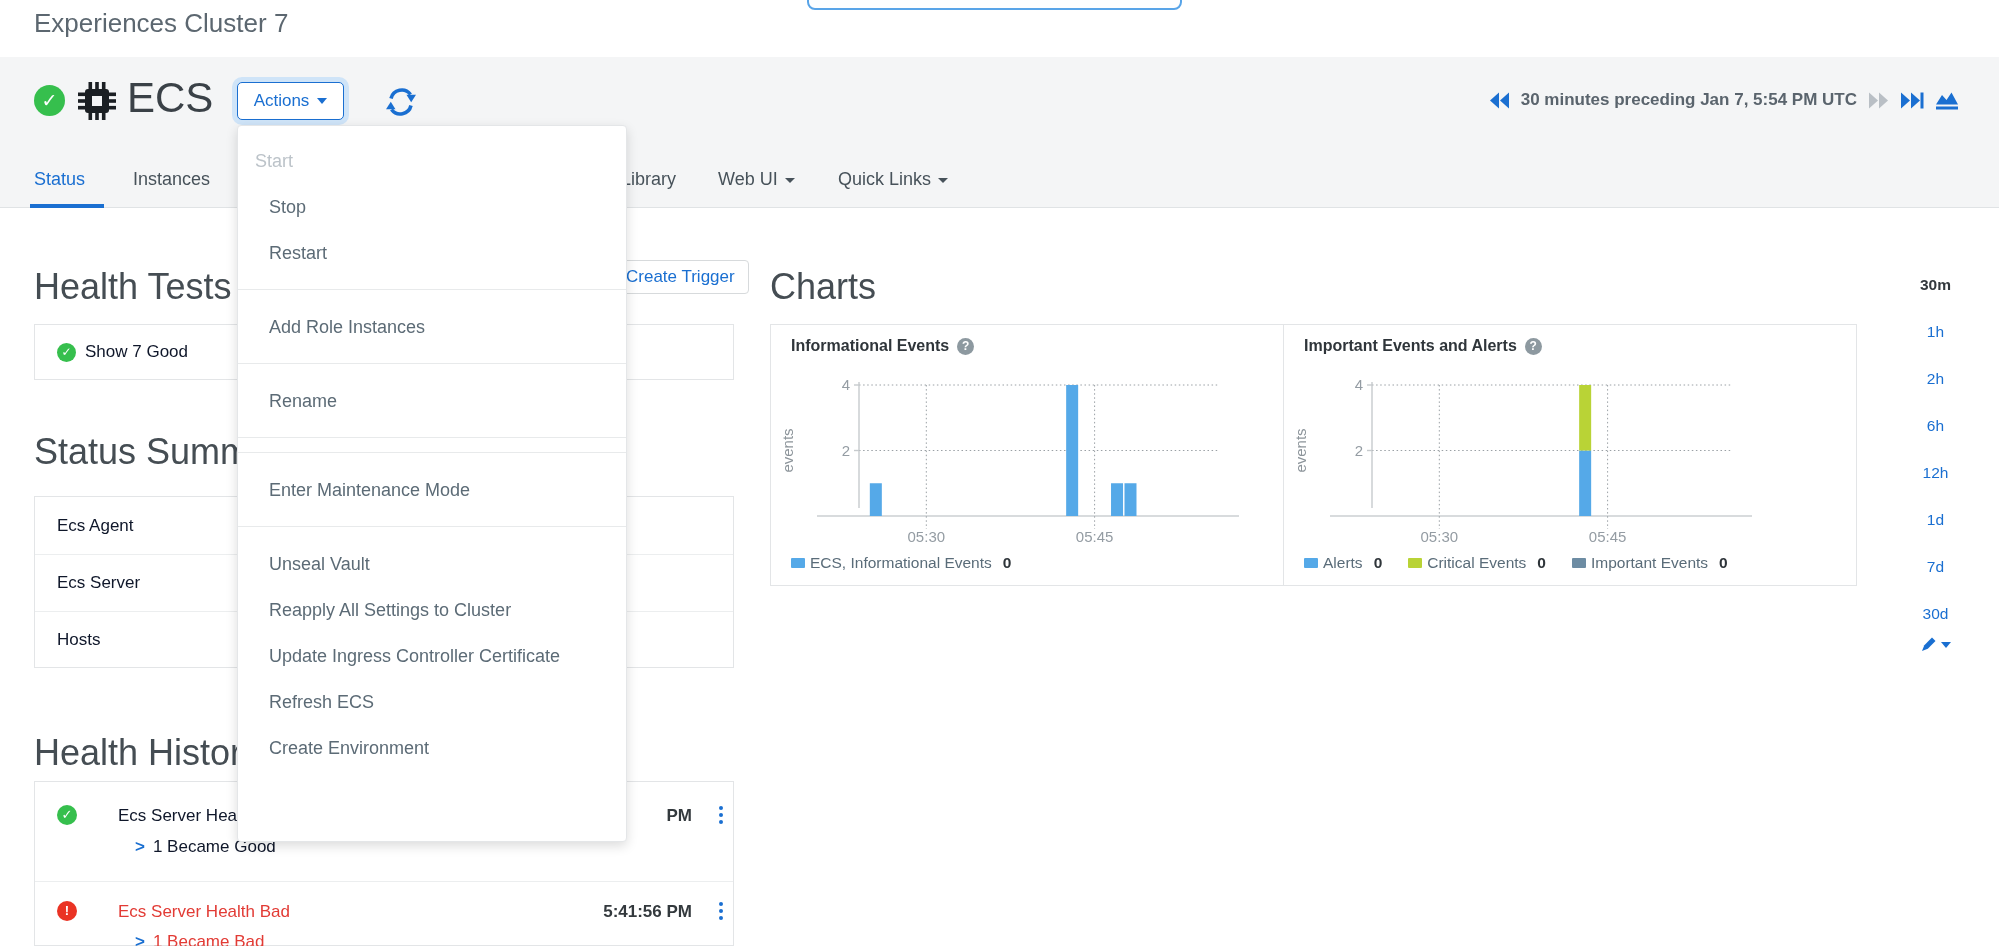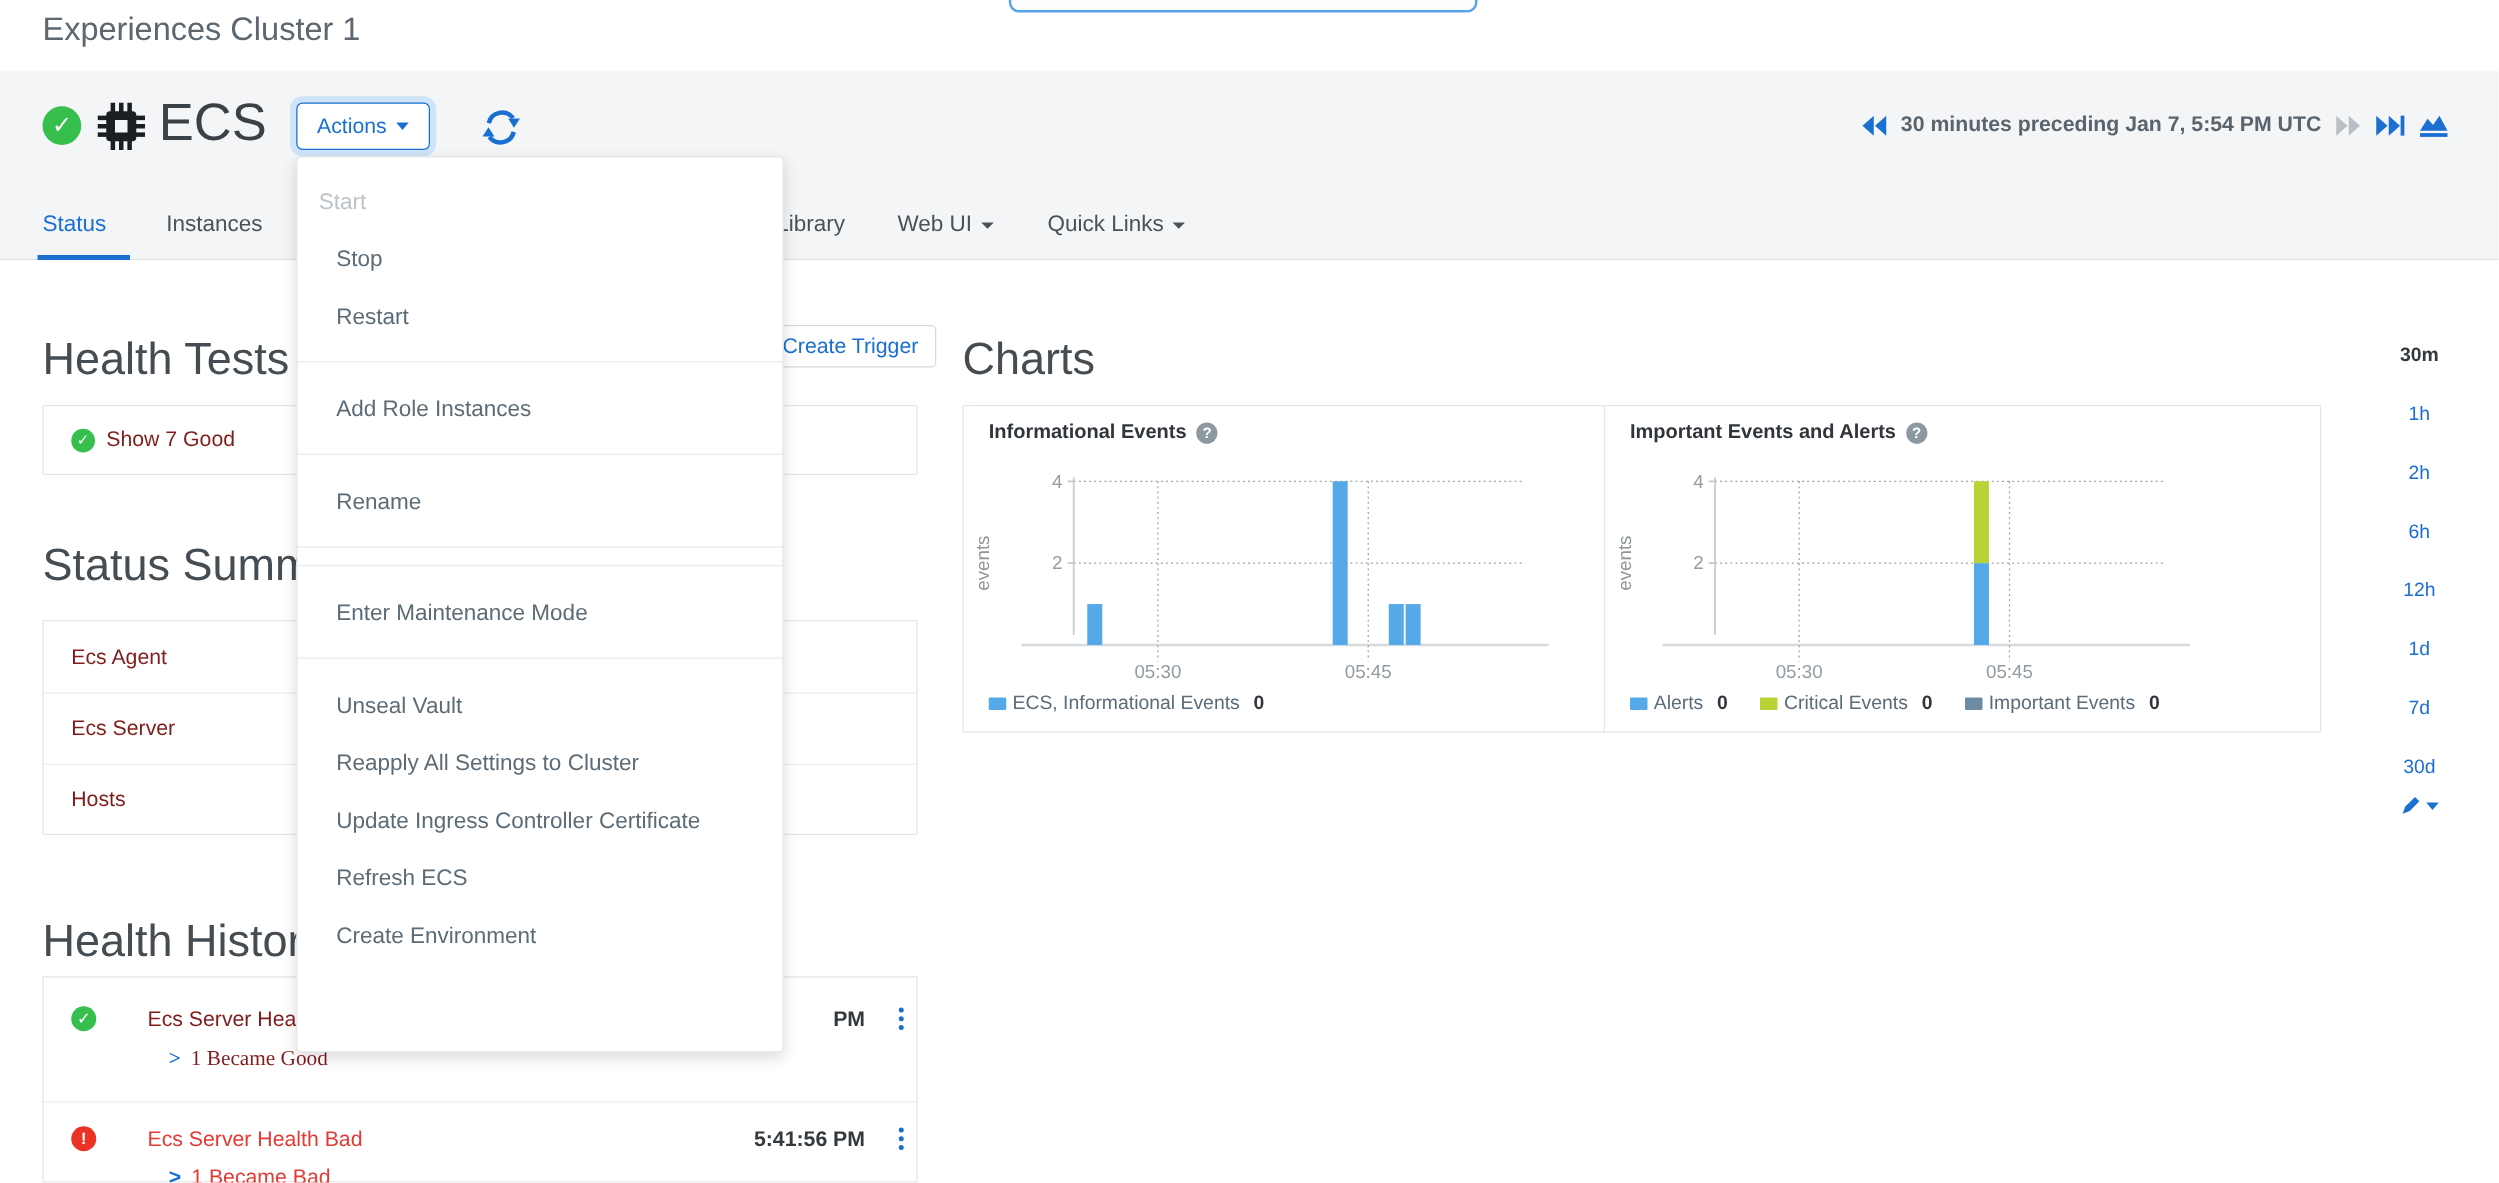--- a/index.html
+++ b/index.html
@@ -36,21 +36,21 @@
   .tab .tcaret { width:0;height:0;border-left:5px solid transparent;border-right:5px solid transparent;
                  border-top:5px solid #47525a; display:inline-block; margin-left:7px; vertical-align:2px;}
   .tab.active { color:#1a6fd1; }
   .tab-underline { position:absolute; left:30px; top:204px; width:74px; height:4px; background:#1a6fd1; }
 
   
   .h2 { position:absolute; font-size:36px; font-weight:400; color:#454d53; white-space:nowrap; }
 
   
   .card { position:absolute; background:#fff; border:1px solid #e3e5e7; }
-  .link { color:#7f1d1d; cursor:pointer; text-decoration:none; }
+  .link { color:#0f172a; cursor:pointer; text-decoration:none; }
 
   
   .ht-row { display:flex; align-items:center; gap:9px; padding-left:22px; height:100%; font-size:17px; }
   .mini-good { width:19px; height:19px; border-radius:50%; background:#36bf4d; color:#fff; font-size:12px;
                font-weight:700; text-align:center; line-height:19px; flex:0 0 auto; }
   .mini-good::before { content:"✓"; }
 
   .ct-btn { position:absolute; left:612px; top:260px; height:34px; padding:0 13px; background:#fff;
             border:1px solid #d7dadc; border-radius:4px; color:#1a6fd1; font-size:17px; line-height:32px; cursor:pointer; }
 
@@ -104,21 +104,21 @@
   .dot { stroke:#9aa0a5; stroke-dasharray:1.5 2.6; stroke-width:1; }
   .ax { stroke:#c6cacd; stroke-width:1.4; }
   .base { stroke:#d8dbdd; stroke-width:2; }
   svg text.ytick, svg text.xtick { fill:#949ca3; font-size:15px; font-family:"Liberation Sans","DejaVu Sans",sans-serif; }
 </style>
 </head>
 <body>
 
 <div id="app">
 
-  <div class="page-title">Experiences Cluster 1</div>
+  <div class="page-title">Experiences Cluster 7</div>
   <div class="cutbox"></div>
 
   <div class="band"></div>
   <div class="statusdot"></div>
   <svg class="chip" width="38" height="38" viewBox="0 0 38 38">
     <g fill="#1b1f23">
       <rect x="7" y="7" width="24" height="24" rx="3"></rect>
       <rect x="10.5" y="0" width="3.6" height="8"></rect>
         <rect x="17.2" y="0" width="3.6" height="8"></rect>
         <rect x="23.9" y="0" width="3.6" height="8"></rect>
@@ -208,21 +208,21 @@
 
     <div>
       <span class="hh-icon good" style="left:22px; top:23px;"></span>
       <a class="hh-label link" style="top:24px;">Ecs Server Hea</a>
       <span class="hh-time" style="top:24px;">PM</span>
       <span class="kebab" style="top:24px;">
           <i></i>
           <i></i>
           <i></i>
         </span>
-      <div class="hh-detail" style="top:55px;font-family:Liberation Serif, serif;">
+      <div class="hh-detail" style="top:55px;">
         <span class="chev">&gt;</span><a class="link">1 Became Good</a>
       </div>
     </div>
     <div style="position:absolute; left:0; top:99px; width:100%; border-top:1px solid #eceeef;"></div>
 
     <div>
       <span class="hh-icon bad" style="left:22px; top:119px;"></span>
       <a class="hh-label red" style="top:120px;">Ecs Server Health Bad</a>
       <span class="hh-time" style="top:120px;">5:41:56 PM</span>
       <span class="kebab" style="top:120px;">

